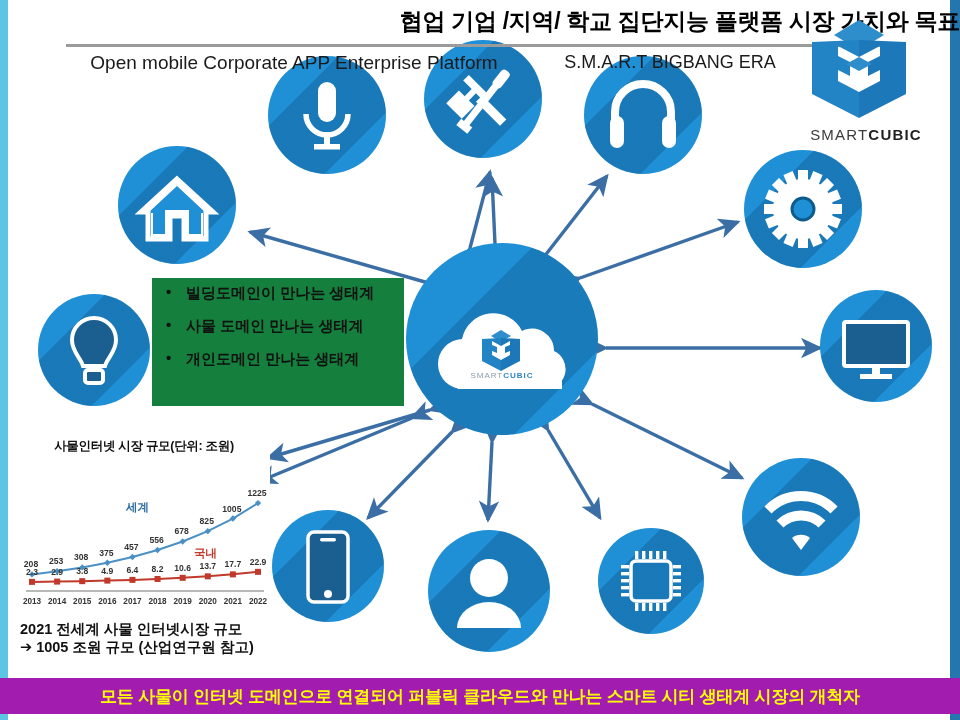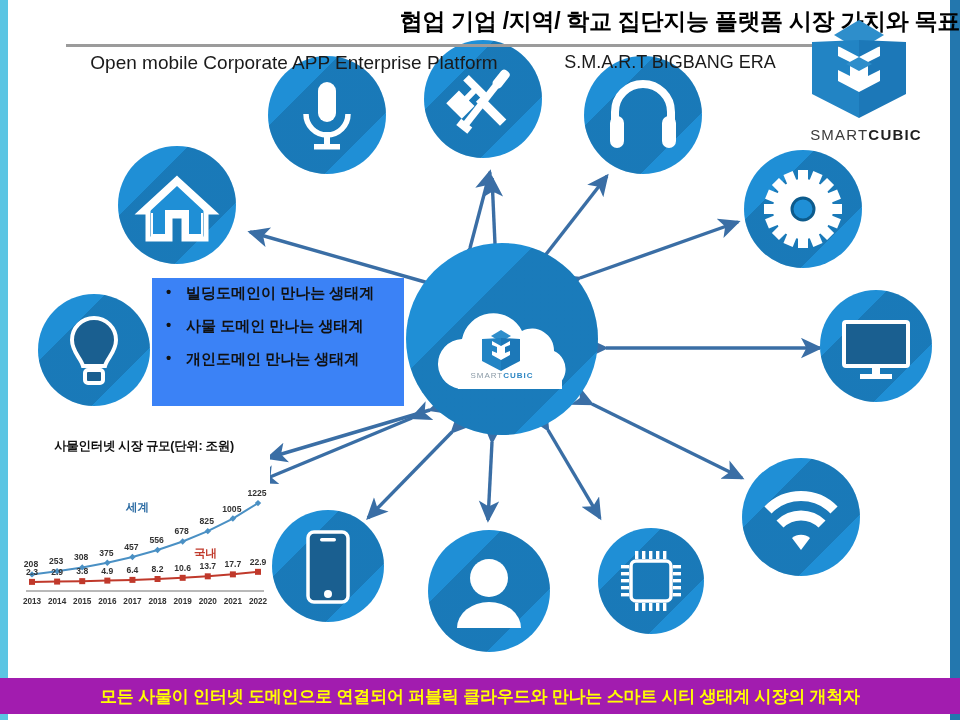--- a/index.html
+++ b/index.html
@@ -61,21 +61,21 @@
     font-size:8px;letter-spacing:1px;color:#8a9aa6;z-index:3;
   }
   .hub-label b{color:#2e87c4;}
 
   
   .arrows{position:absolute;left:0;top:0;width:960px;height:720px;z-index:15;pointer-events:none;}
 
   
   .bullets{
     position:absolute;left:152px;top:278px;width:252px;height:122px;
-    background:#3b82f6;z-index:30;padding:6px 0 0 0;
+    background:#15803d;z-index:30;padding:6px 0 0 0;
   }
   .bullets li{
     list-style:none;font-size:15px;font-weight:bold;color:#111;
     margin:0 0 14px 0;padding-left:34px;position:relative;white-space:nowrap;
   }
   .bullets li:before{
     content:"\2022";position:absolute;left:14px;top:-1px;font-size:15px;color:#111;
   }
   .bullets ul{margin:0;padding:0;}
 
@@ -397,18 +397,22 @@
           <text x="189.77777777777777" y="139" font-size="8.2" fill="#333" text-anchor="middle" font-weight="bold">2020</text>
           <text x="214.88888888888889" y="139" font-size="8.2" fill="#333" text-anchor="middle" font-weight="bold">2021</text>
           <text x="240" y="139" font-size="8.2" fill="#333" text-anchor="middle" font-weight="bold">2022</text>
         </g>
 
       <text id="ann-world" x="108" y="46" font-size="11.5" font-weight="bold" fill="#2e6da4">세계</text>
       <text id="ann-dom" x="176" y="92" font-size="11.5" font-weight="bold" fill="#c0392b">국내</text>
     </svg>
   </div>
 
+  <div class="chart-note">
+    <div>2021 전세계 사물 인터넷시장 규모</div>
+    <div>➔ 1005 조원 규모 (산업연구원 참고)</div>
+  </div>
 
   <div class="banner">
     <span>모든 사물이 인터넷 도메인으로 연결되어 퍼블릭  클라우드와 만나는 스마트 시티 생태계 시장의 개척자</span>
   </div>
 
 </div>
 
 </body></html>

